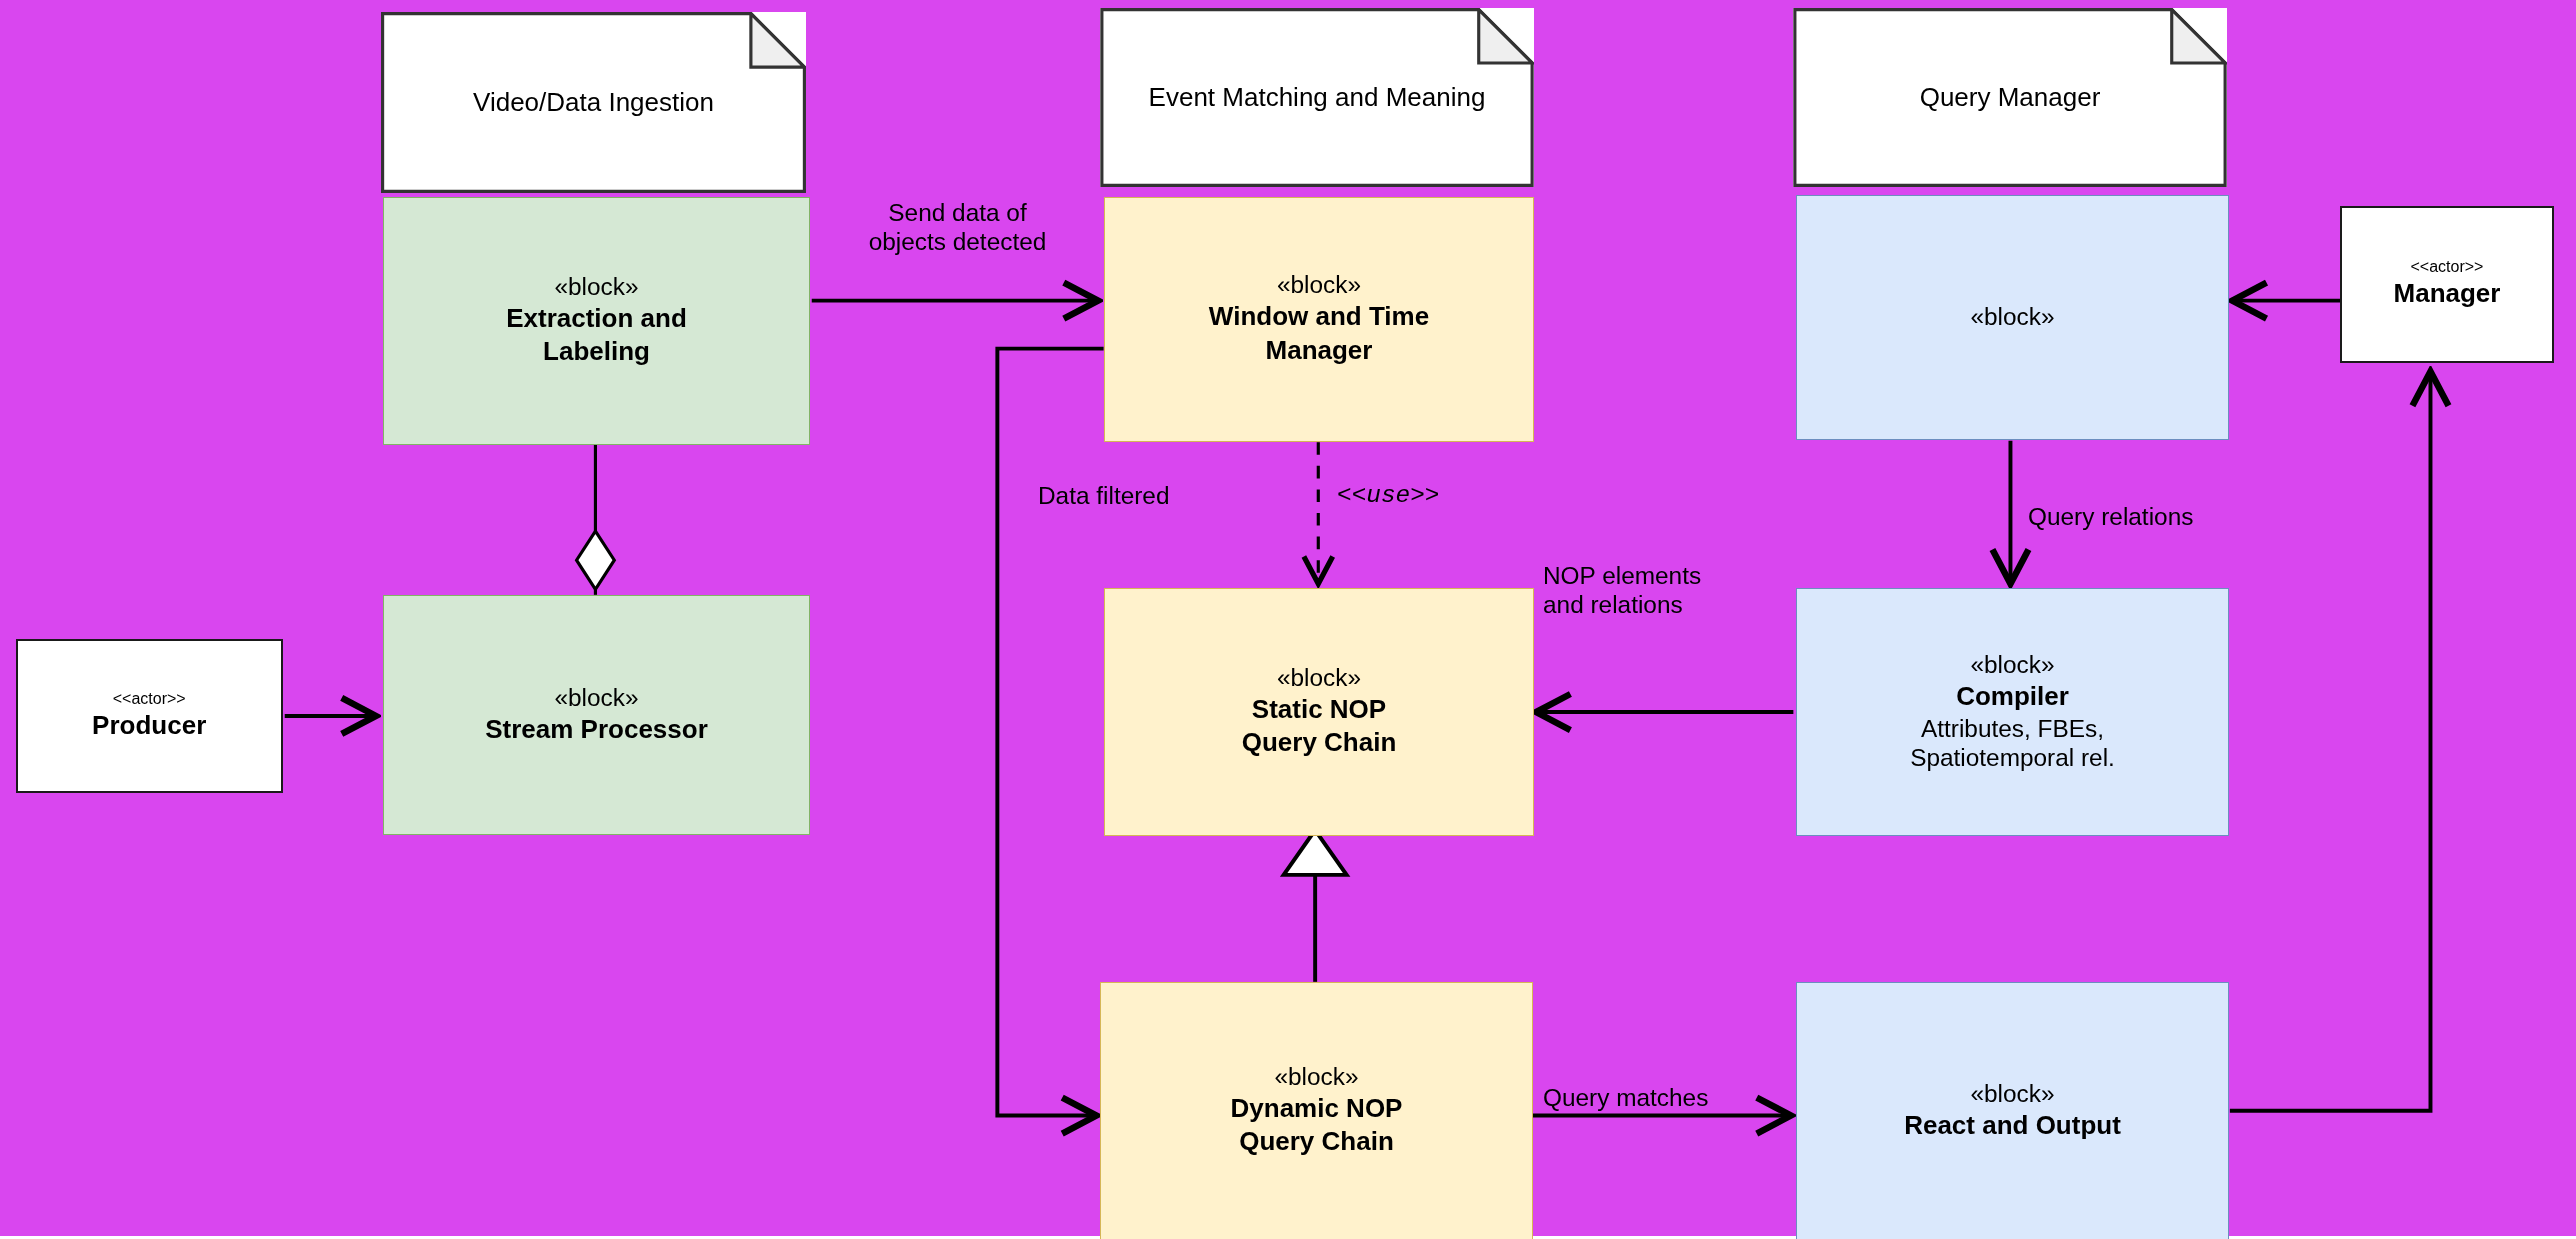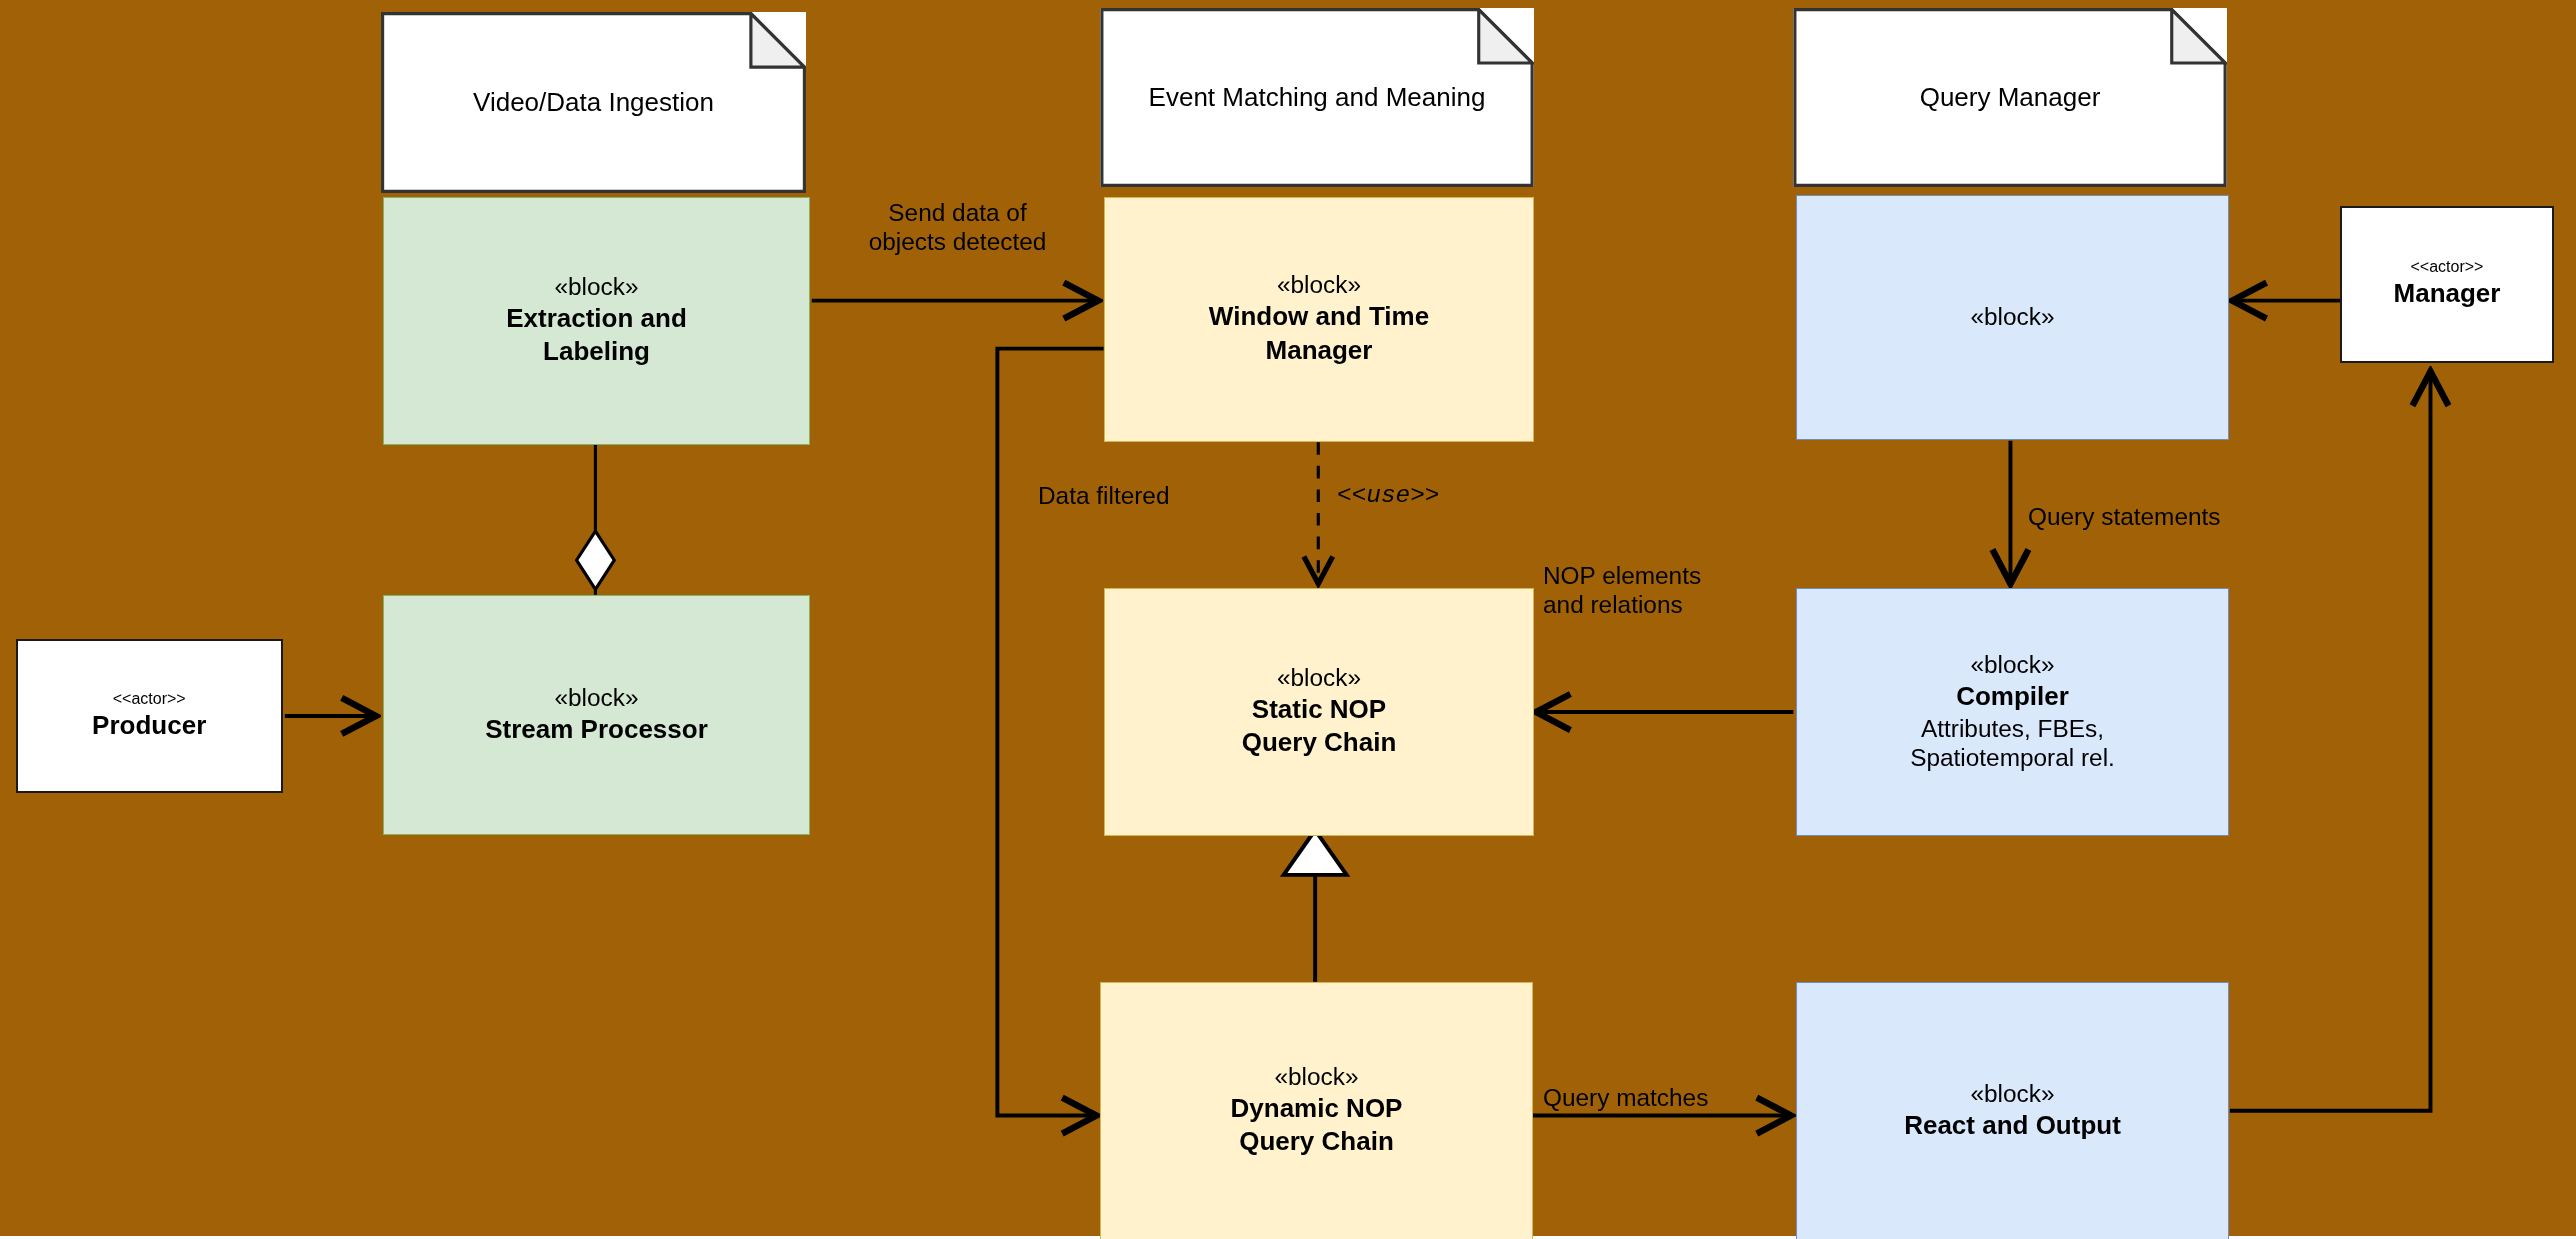--- a/index.html
+++ b/index.html
@@ -1,18 +1,18 @@
 <!DOCTYPE html>
 <html style="font-size:12.6px"><head>
 <meta charset="utf-8">
 <style>
   html,body{margin:0;padding:0;background:#ffffff;}
   body{width:2576px;height:1240px;overflow:hidden;
        font-family:"Liberation Sans","DejaVu Sans",sans-serif;}
-  #stage{position:relative;width:2576px;height:1236px;background:#a16207;}
+  #stage{position:relative;width:2576px;height:1236px;background:#d946ef;}
   svg.layer{position:absolute;left:0;top:0;width:2576px;height:1240px;}
 
   .node{position:absolute;box-sizing:border-box;display:flex;flex-direction:column;
         align-items:center;justify-content:center;text-align:center;}
   .node .stereo{font-size:24.4px;font-weight:400;color:#000;line-height:1.18;}
   .node .title{font-size:26px;font-weight:bold;color:#000;line-height:1.30;}
   .node .sub{font-size:24.4px;font-weight:400;color:#000;line-height:1.22;}
 
   .green{background:#d5e8d4;border:1.6px solid #82b366;}
   .yellow{background:#fff2cc;border:1.6px solid #d6b656;}
@@ -153,18 +153,18 @@
   <div class="edgelabel" style="left:820px;top:198px;width:275px;text-align:center;">Send data of
 objects detected</div>
 
   <div class="edgelabel" style="left:1038px;top:481px;width:252px;text-align:left;">Data filtered</div>
 
   <div class="edgelabel ital" style="left:1337px;top:481px;width:205px;text-align:left;">&lt;&lt;use&gt;&gt;</div>
 
   <div class="edgelabel" style="left:1543px;top:561px;width:260px;text-align:left;">NOP elements
 and relations</div>
 
-  <div class="edgelabel" style="left:2028px;top:502px;width:315px;text-align:left;">Query statements</div>
+  <div class="edgelabel" style="left:2028px;top:502px;width:315px;text-align:left;">Query relations</div>
 
   <div class="edgelabel" style="left:1543px;top:1038px;width:260px;text-align:left;margin-top:45px;">Query matches</div>
 
 </div>
 
 
 </body></html>

